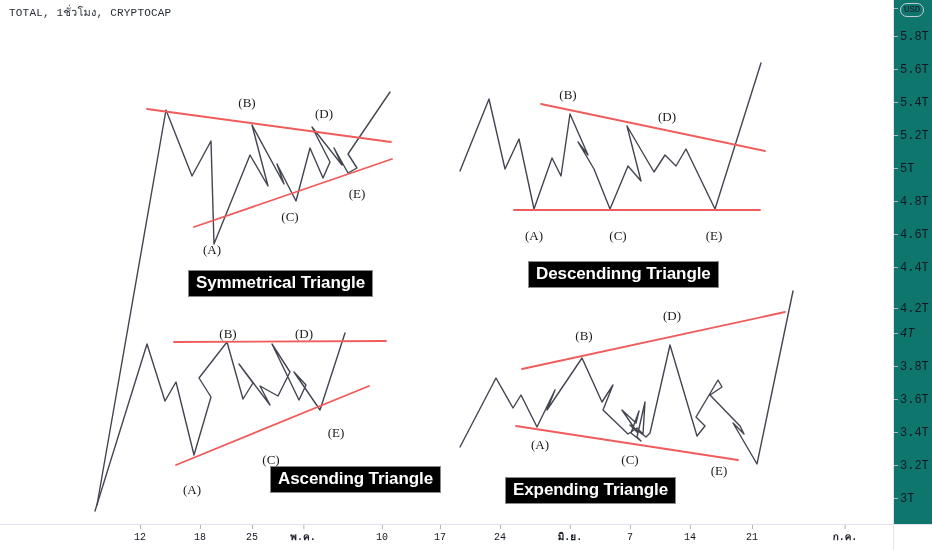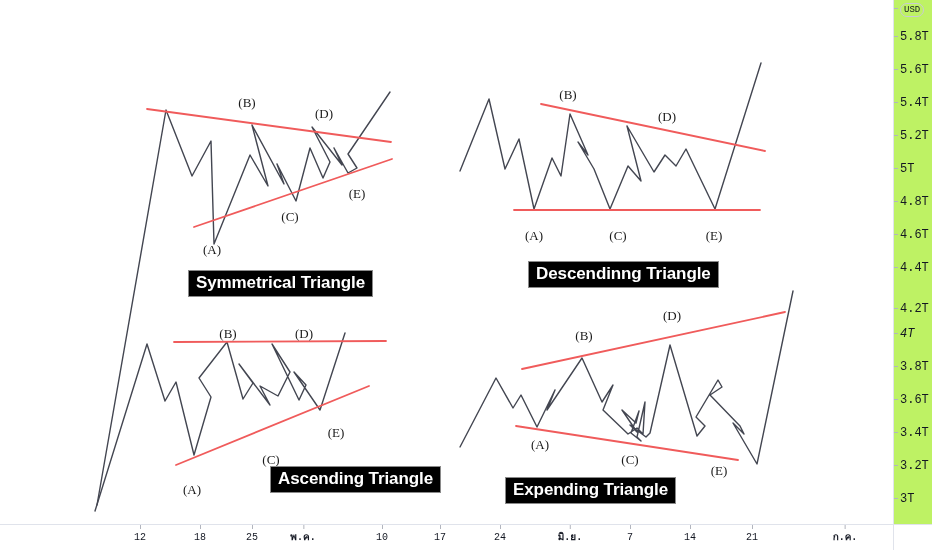--- a/index.html
+++ b/index.html
@@ -45,21 +45,21 @@
   }
   #plot svg { display: block; }
 
   
   #price-axis {
     position: absolute;
     right: 0; top: 0;
     width: 39px;
     height: 524px;
     border-left: 1px solid #e0e3eb;
-    background: #bef264;
+    background: #0f766e;
     z-index: 30;
   }
   .price-tick {
     position: absolute;
     left: 0;
     width: 39px;
     height: 14px;
     line-height: 14px;
   }
   .price-tick .tick-mark {
@@ -153,20 +153,23 @@
     white-space: nowrap;
     z-index: 25;
     font-family: "Liberation Sans", sans-serif;
   }
 </style>
 </head>
 <body>
 
 <div id="app">
 
+  <div id="legend">
+    <div class="legend-text">TOTAL, 1ชั่วโมง, CRYPTOCAP</div>
+  </div>
 
   <div id="plot">
     <svg id="plot-svg" width="893" height="524" viewBox="0 0 893 524">
         <g>
           <polyline points="97,505 166,110 192,176 211,141 214,244 250,155 268,186 252,125 284,184 277,164 296,201 310,148 323,178 330,162 312,127 342,165 334,148 348,173 357,168 348,154 390,92" fill="none" stroke="#434651" stroke-width="1.4" stroke-linejoin="round" stroke-linecap="round"></polyline>
           <line x1="147" y1="109" x2="391" y2="142" stroke="#f05b5b" stroke-width="1.8" stroke-linecap="round"></line>
           <line x1="194" y1="227" x2="392" y2="159" stroke="#f05b5b" stroke-width="1.8" stroke-linecap="round"></line>
         </g>
         <g>
           <polyline points="460,171 489,99 505,169 519,139 534,209 552,158 561,176 570,114 588,155 578,142 594,169 610,209 628,166 641,181 627,126 654,172 665,155 676,166 686,149 715,209 761,63" fill="none" stroke="#434651" stroke-width="1.4" stroke-linejoin="round" stroke-linecap="round"></polyline>

